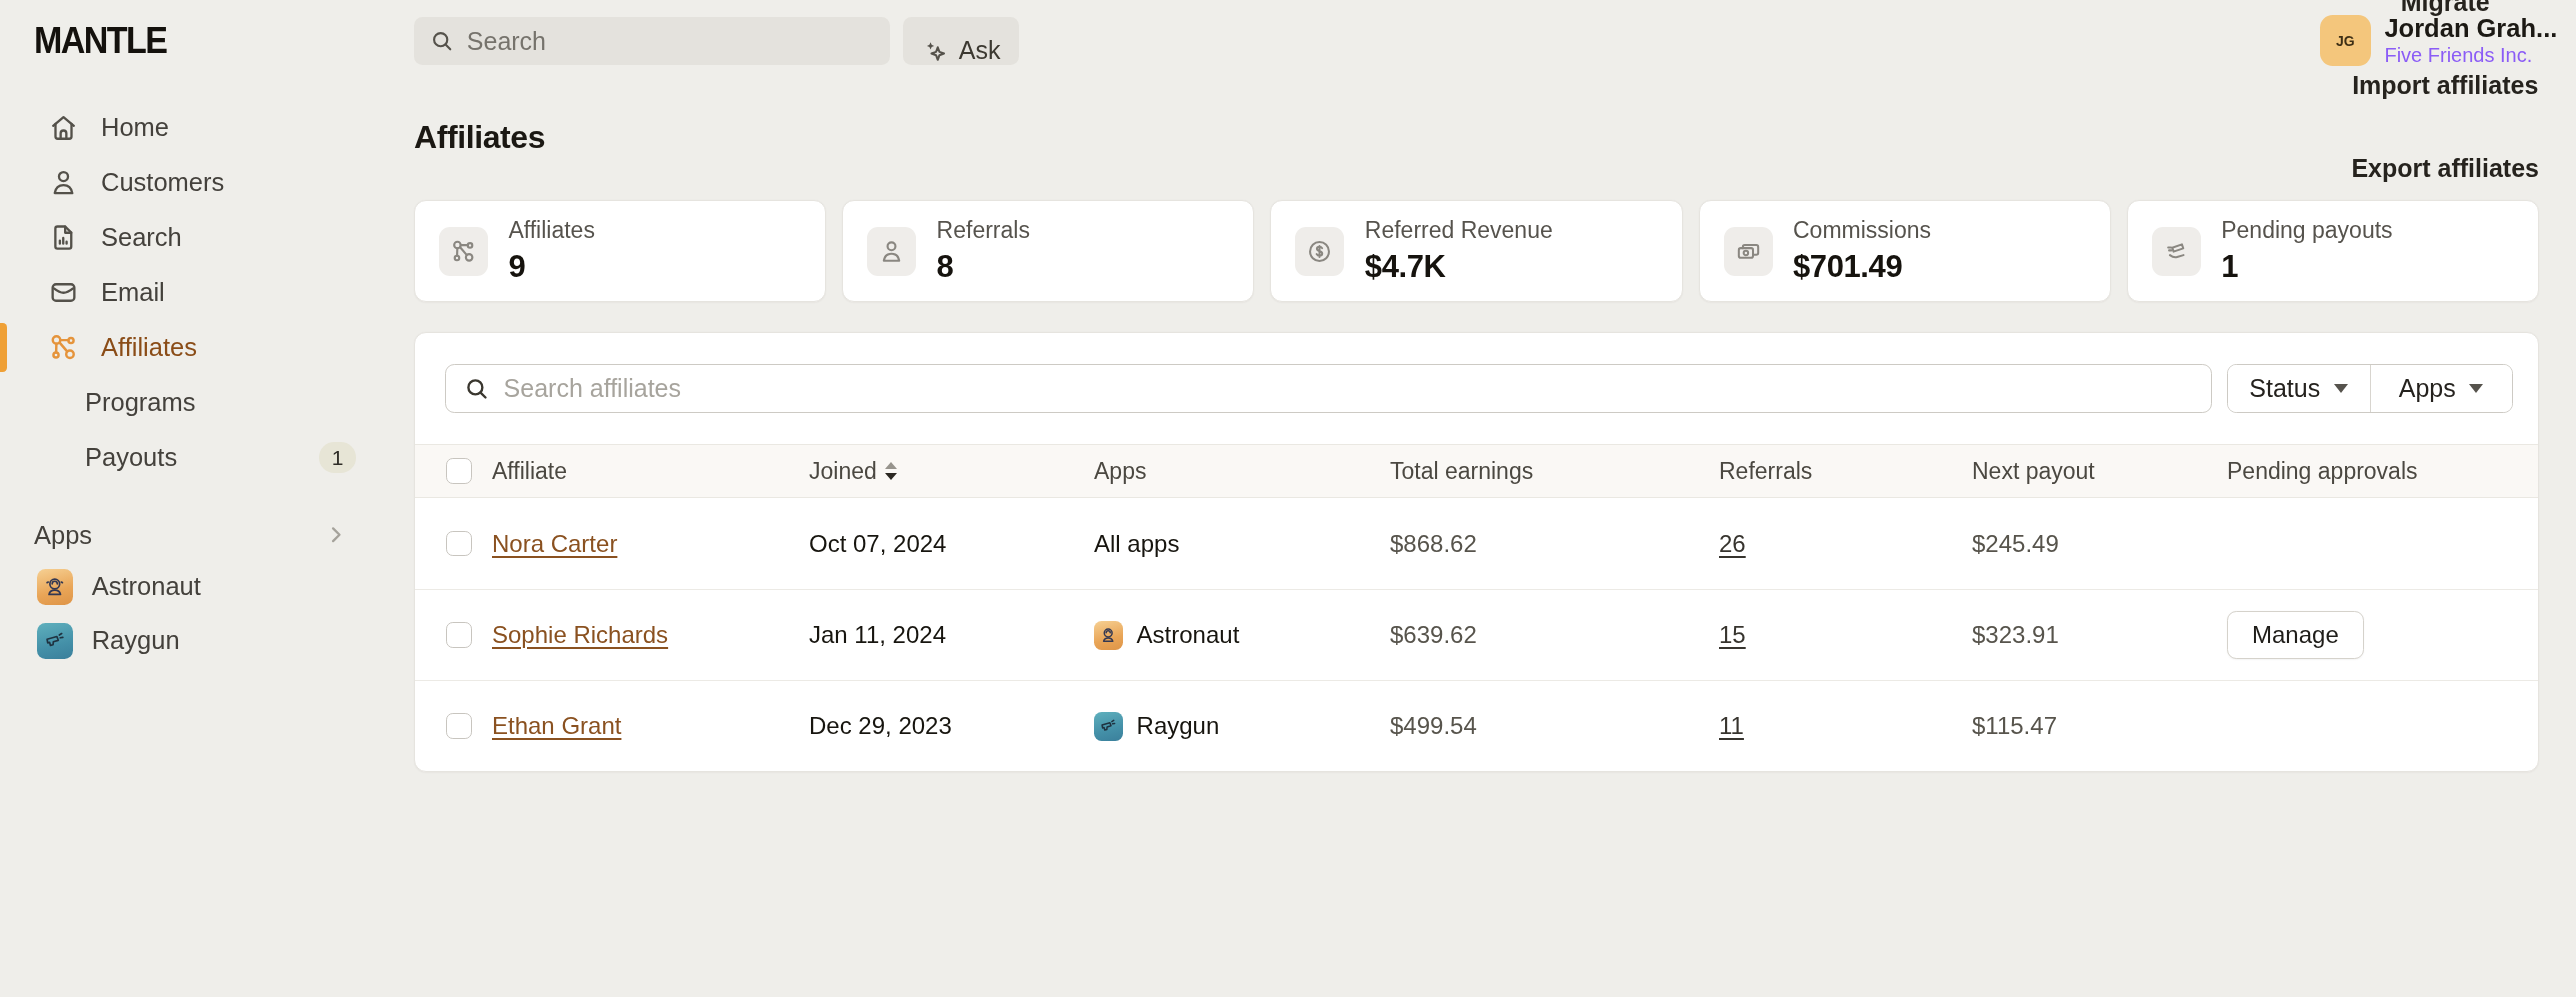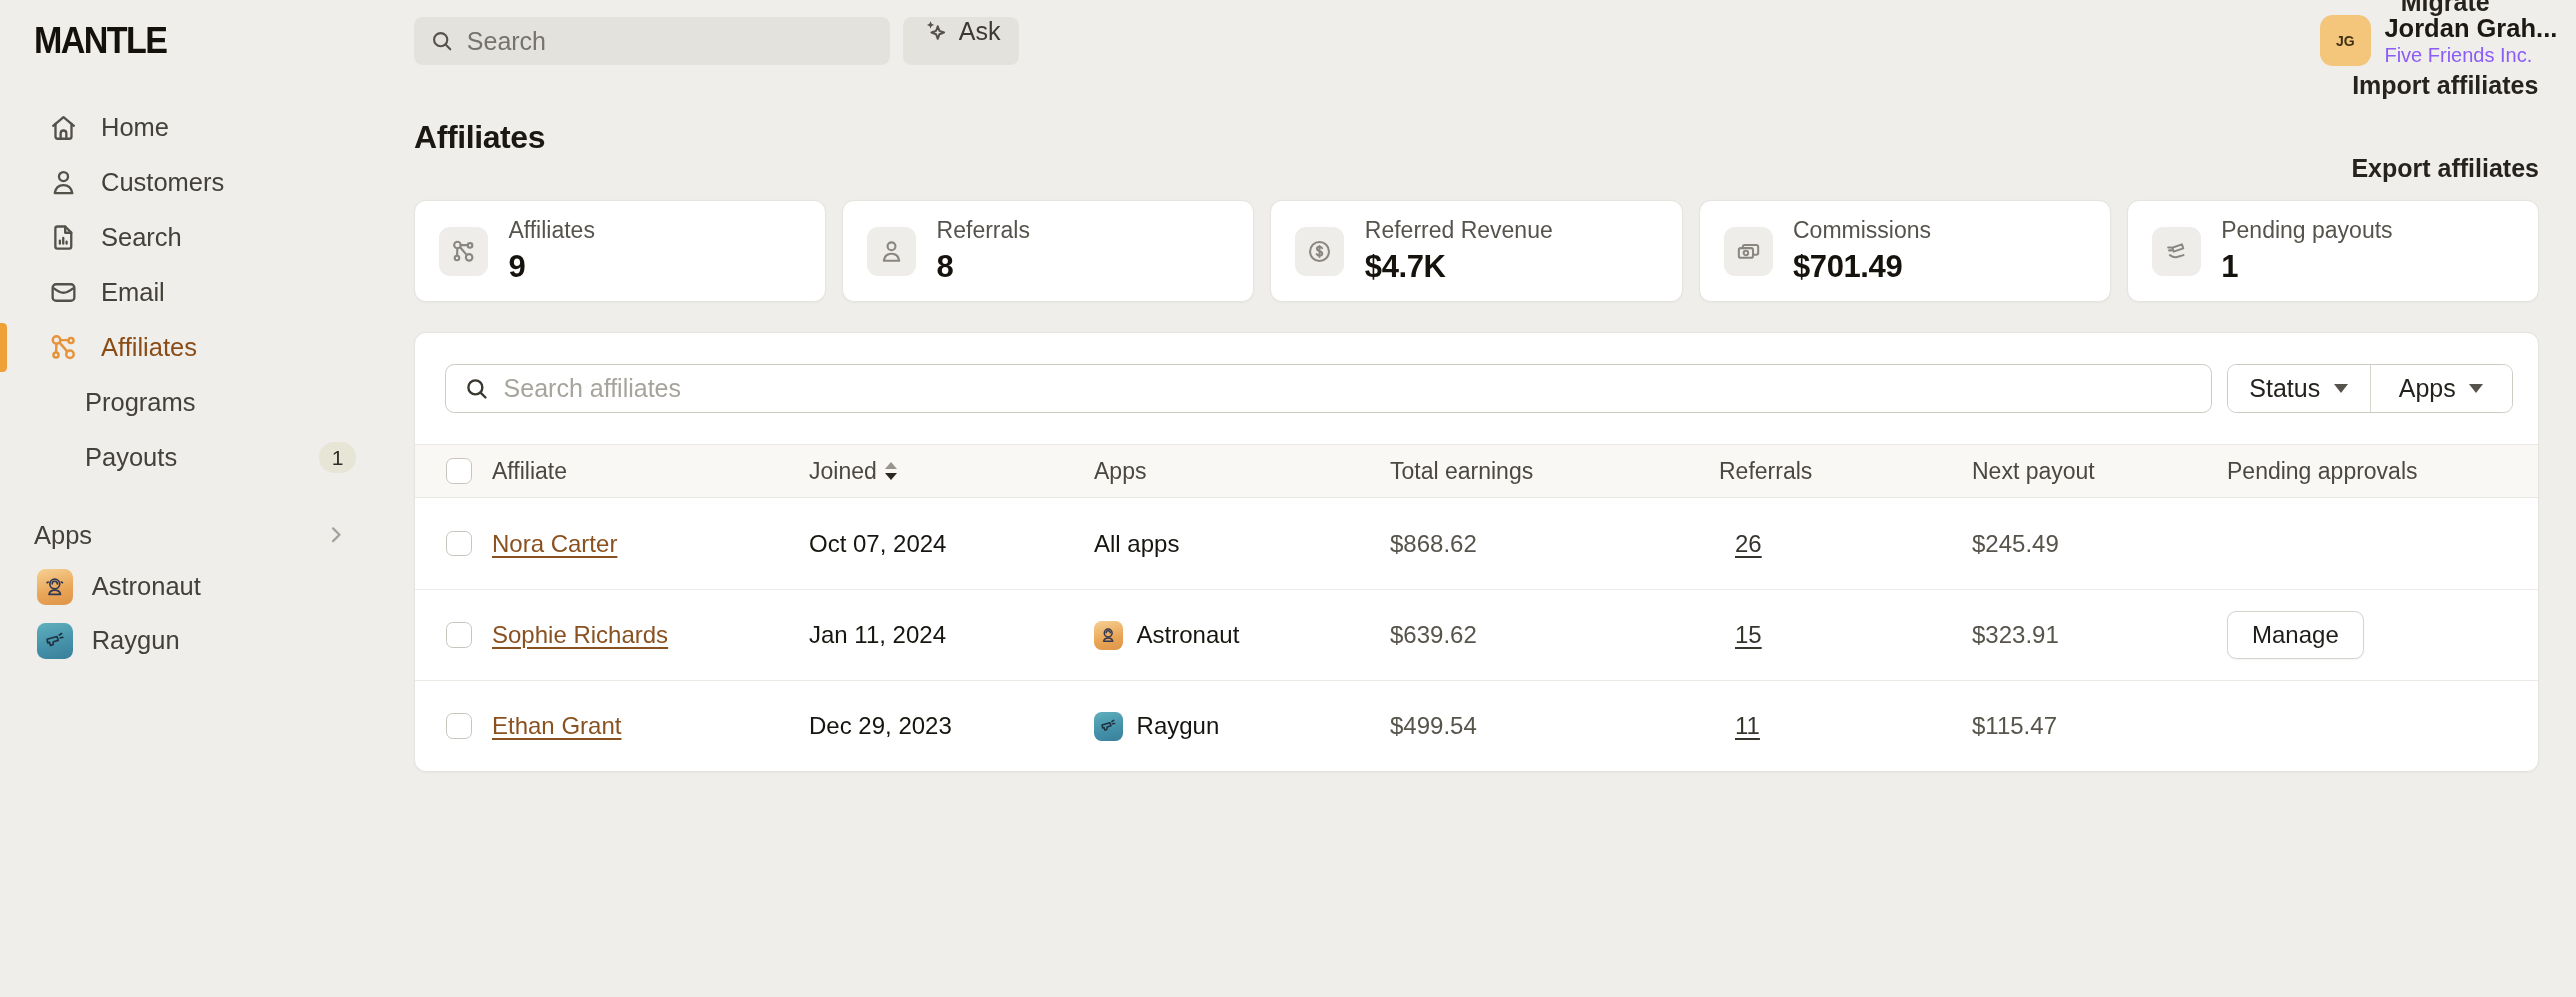--- a/index.html
+++ b/index.html
@@ -25,21 +25,21 @@
     padding:0 15.3px; gap:12px; color:#6f6c65;
   }
   .top-search svg { flex:none; }
   .top-search input {
     border:none; background:transparent; outline:none; width:100%;
     font-family:"Liberation Sans",sans-serif; font-size:25px; color:#3a372f;
   }
   .top-search input::placeholder { color:#76736c; }
   .ask-btn {
     position:absolute; left:903px; top:17px; height:48px; width:116px;
-    background:#e4e2dd; border-radius:8.5px; display:flex; align-items:flex-start;
+    background:#e4e2dd; border-radius:8.5px; display:flex; align-items:flex-end;
     justify-content:center; gap:10.2px; font-size:25px; color:#3c3931; cursor:pointer;
   }
   .user { position:absolute; right:18.7px; top:14.4px; display:flex; align-items:center; gap:13.6px; cursor:pointer; }
   .avatar {
     width:51px; height:51px; border-radius:12.7px; background:#f4c67c;
     display:flex; align-items:center; justify-content:center;
     font-size:14px; font-weight:700; color:#3e3категория220; color:#3e2f15;
   }
   .user-meta { line-height:1.15; }
   .user-name { font-size:25.5px; font-weight:700; color:#1c1914; }
@@ -152,21 +152,21 @@
     border-top:7.6px solid #2b2822;
   }
   .tbody-row { height:91px; font-size:24px; color:#21201c; }
   .tbody-row + .tbody-row { border-top:0.8px solid #eceae5; }
   .td { display:flex; align-items:center; gap:13.6px; }
   .checkbox {
     width:25.5px; height:25.5px; border:1.7px solid #c8c5bf; border-radius:6.8px;
     background:#fff; cursor:pointer; display:inline-block;
   }
   .name-link { color:#8a5120; text-decoration:underline; text-underline-offset:4.2px; font-weight:500; cursor:pointer; }
-  .ref-link { color:#37342e; text-decoration:underline; text-underline-offset:4.2px; cursor:pointer;margin-left:16px; }
+  .ref-link { color:#37342e; text-decoration:underline; text-underline-offset:4.2px; cursor:pointer; }
   .money { color:#57544c; }
   .date, .apptext { color:#17150f; }
   .row-app-tile { width:29px; height:29px; border-radius:7.6px; display:flex; align-items:center; justify-content:center; flex:none; }
   .manage-btn {
     height:48px; padding:0 24px; background:#ffffff; border:0.8px solid #d5d2cb;
     border-radius:9.3px; font-family:"Liberation Sans",sans-serif; font-size:24px;
     font-weight:500; color:#1f1d19; cursor:pointer; box-shadow:0 0.8px 1.7px rgba(40,36,30,.05);
   }
   svg { display:block; }
 </style>

